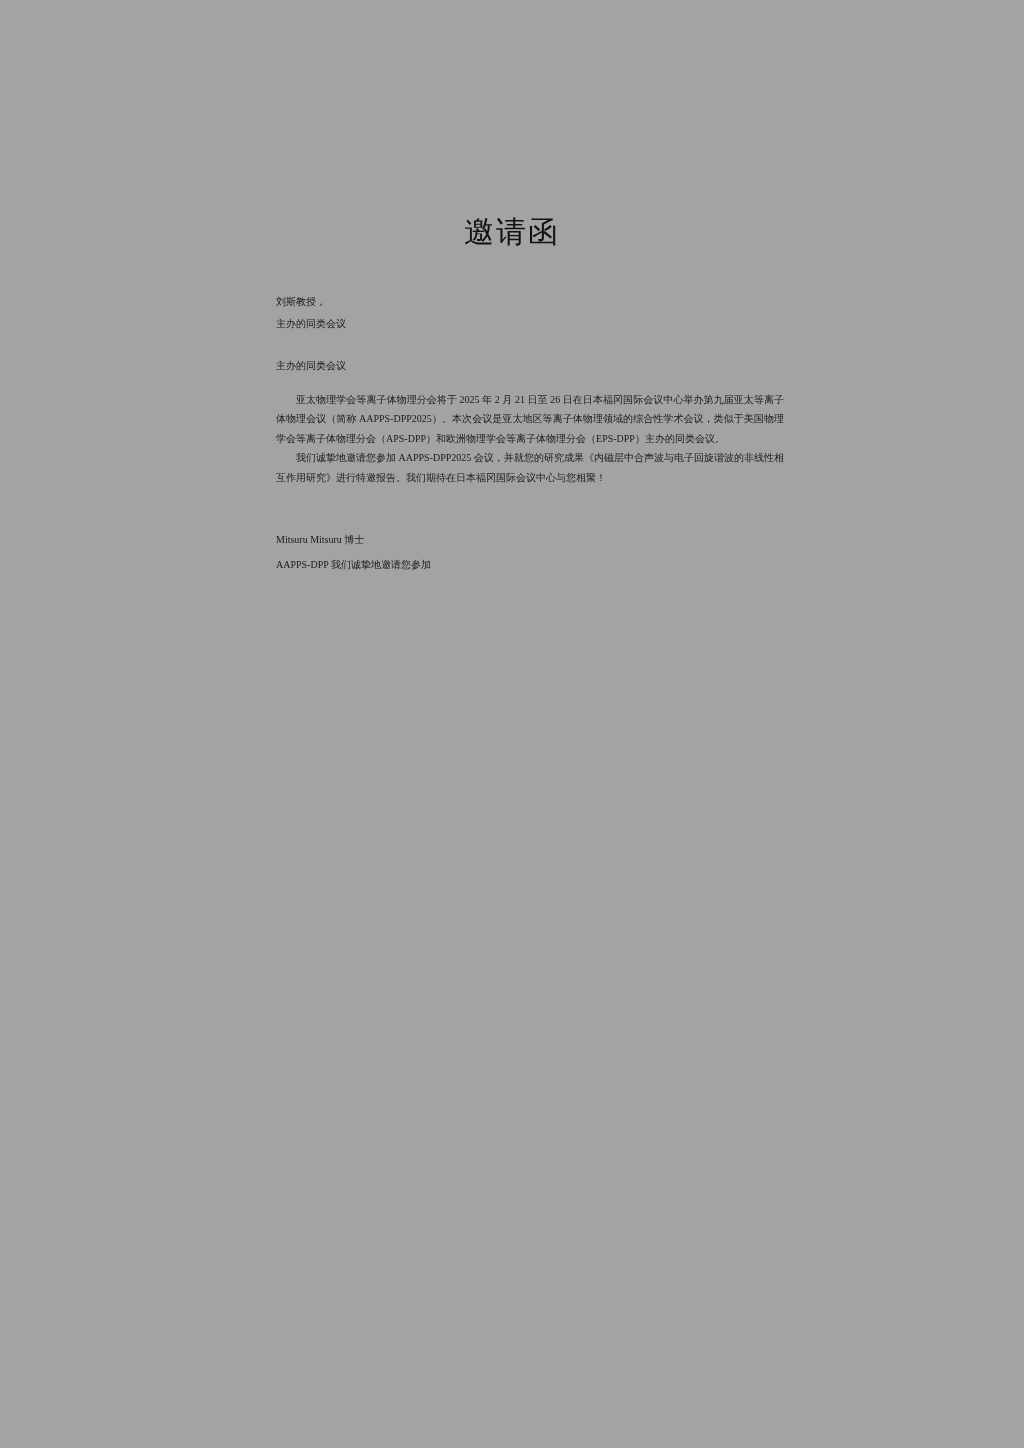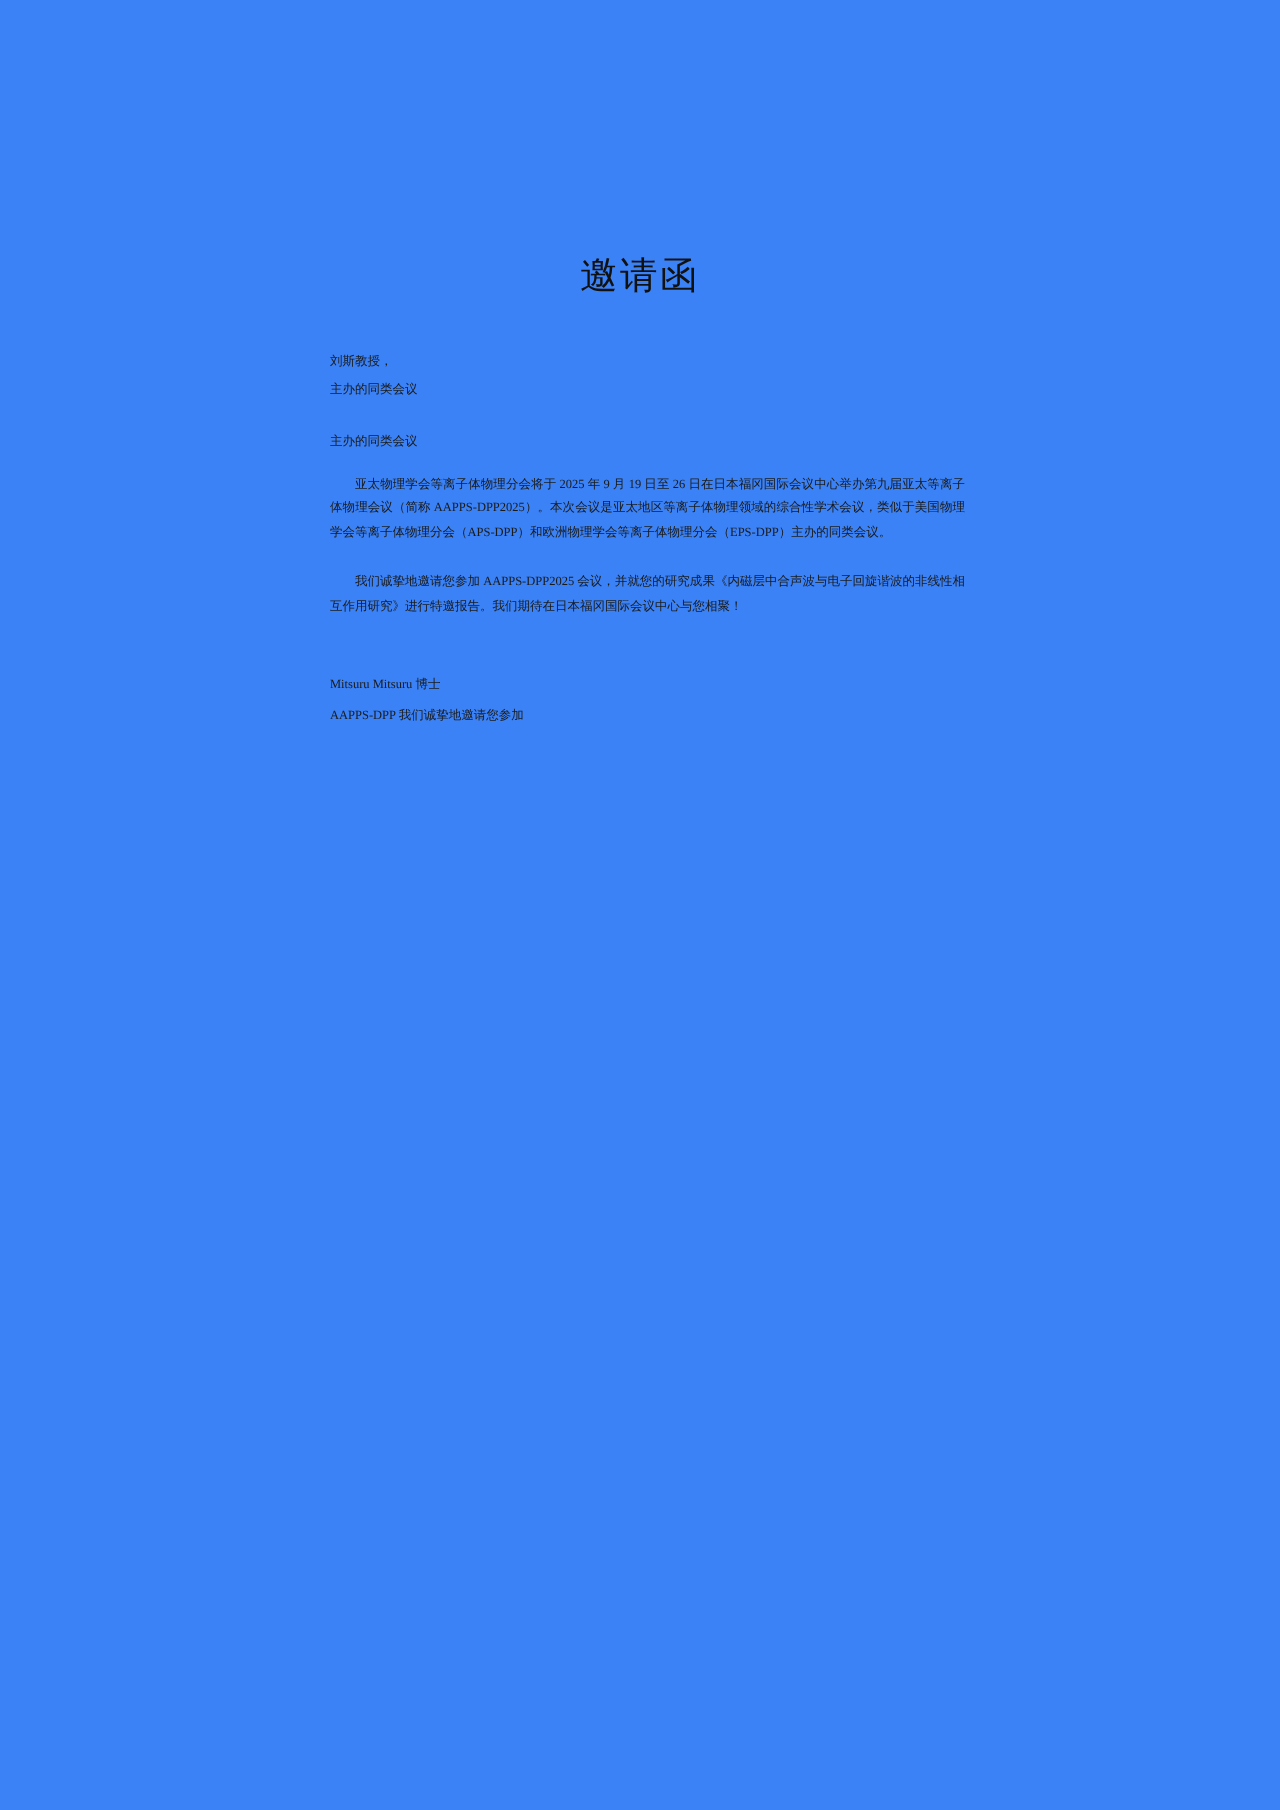--- a/index.html
+++ b/index.html
@@ -12,23 +12,23 @@
     height: 1448px;
     font-family: "Liberation Serif", "DejaVu Serif", serif;
     color: #1a1a1a;
     position: relative;
     overflow: hidden;
   }
   .page {
     width: 1024px;
     height: 1448px;
     box-sizing: border-box;
-    padding: 0;
+    padding: 12px;
     position: relative;
-    background: #3b82f6;
+    background: #a3a3a3;
   }
   .doc-title {
     text-align: center;
     font-size: 30px;
     letter-spacing: 2px;
     font-weight: 400;
     margin: 0;
     padding-top: 200px;
     color: #111111;
   }
@@ -53,21 +53,21 @@
     margin: 24px 0 0 0;
     line-height: 1.85;
   }
   .body-para {
     margin: 14px 0 0 0;
     text-indent: 2em;
     line-height: 1.95;
     text-align: justify;
   }
   .body-para.second {
-    margin-top: 20px;
+    margin-top: 0;
   }
   .sign-block {
     margin-top: 44px;
   }
   .sign-line {
     margin: 0 0 6px 0;
     line-height: 1.85;
   }
   .latin {
     font-family: "Liberation Serif", "DejaVu Serif", serif;
@@ -82,21 +82,21 @@
 
   <div class="content">
 
     <div class="addressee-block">
       <p class="addressee-line">刘斯教授，</p>
       <p class="addressee-line">主办的同类会议</p>
     </div>
 
     <p class="salutation">主办的同类会议</p>
 
-    <p class="body-para">亚太物理学会等离子体物理分会将于 2025 年 9 月 19 日至 26 日在日本福冈国际会议中心举办第九届亚太等离子体物理会议（简称 AAPPS-DPP2025）。本次会议是亚太地区等离子体物理领域的综合性学术会议，类似于美国物理学会等离子体物理分会（APS-DPP）和欧洲物理学会等离子体物理分会（EPS-DPP）主办的同类会议。</p>
+    <p class="body-para">亚太物理学会等离子体物理分会将于 2025 年 2 月 21 日至 26 日在日本福冈国际会议中心举办第九届亚太等离子体物理会议（简称 AAPPS-DPP2025）。本次会议是亚太地区等离子体物理领域的综合性学术会议，类似于美国物理学会等离子体物理分会（APS-DPP）和欧洲物理学会等离子体物理分会（EPS-DPP）主办的同类会议。</p>
     <p class="body-para second">我们诚挚地邀请您参加 AAPPS-DPP2025 会议，并就您的研究成果《内磁层中合声波与电子回旋谐波的非线性相互作用研究》进行特邀报告。我们期待在日本福冈国际会议中心与您相聚！</p>
 
     <div class="sign-block">
       <p class="sign-line latin">Mitsuru Mitsuru  博士</p>
       <p class="sign-line">AAPPS-DPP 我们诚挚地邀请您参加</p>
     </div>
 
   </div>
 </div>
 

